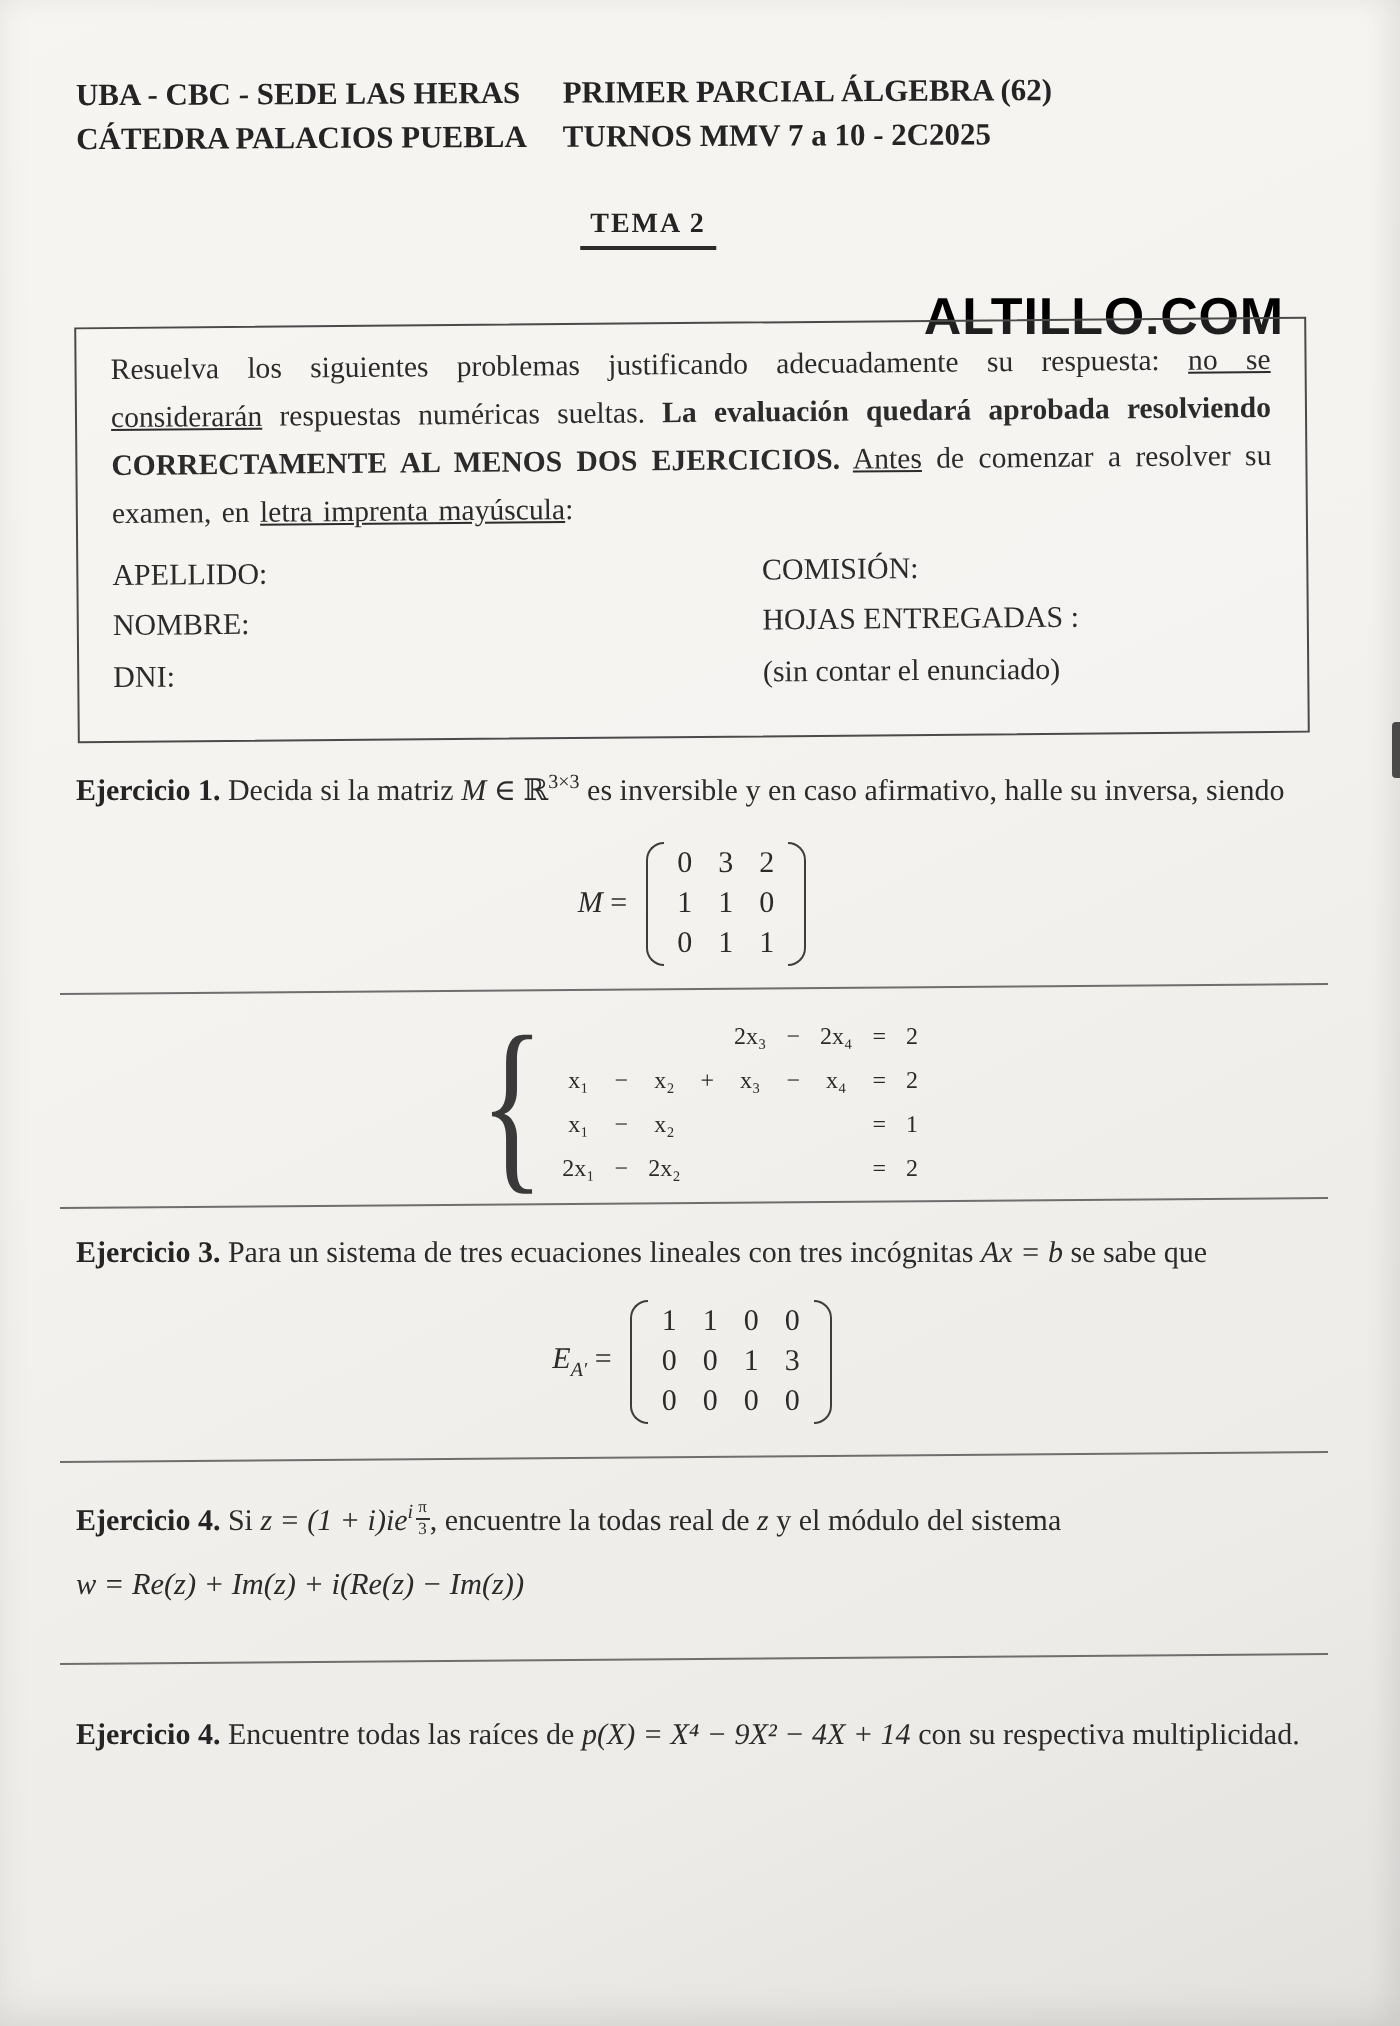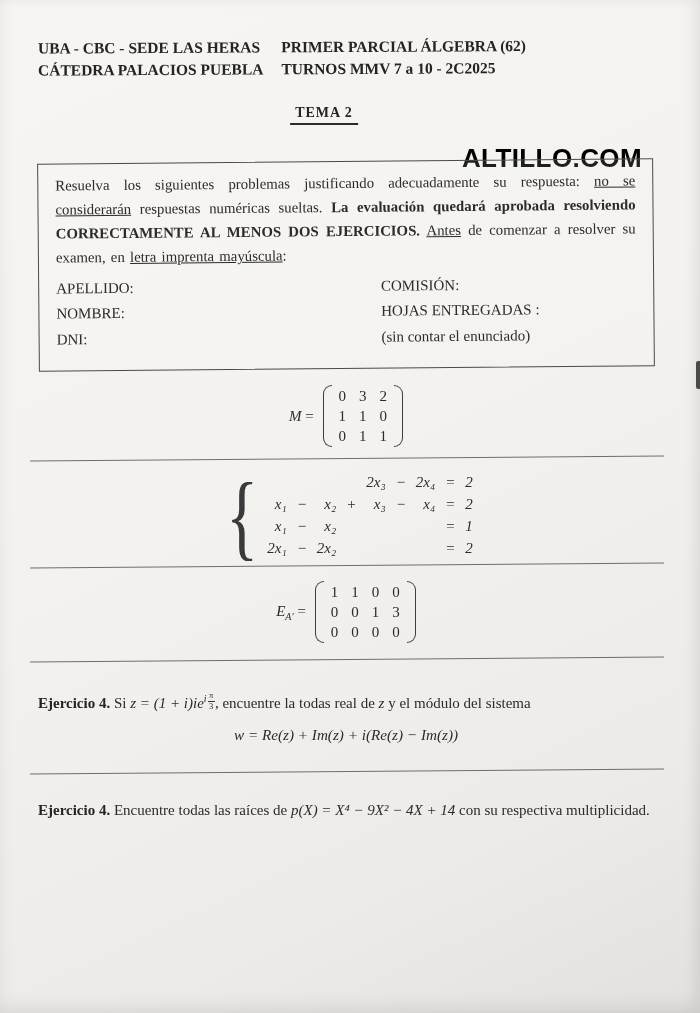--- a/index.html
+++ b/index.html
@@ -41,29 +41,29 @@
   
   .matrix { display: inline-flex; align-items: stretch; }
   .br-l { width: 9px; border: 1.6px solid #3d3d3d; border-right: none; border-radius: 11px 0 0 11px; margin: 1px 0; }
   .br-r { width: 9px; border: 1.6px solid #3d3d3d; border-left: none; border-radius: 0 11px 11px 0; margin: 1px 0; }
   .mgrid { display: grid; column-gap: 13px; row-gap: 0; padding: 2px 7px; text-align: center; font-size: 15px; line-height: 20px; }
   .cols3 { grid-template-columns: repeat(3, auto); }
   .cols4 { grid-template-columns: repeat(4, auto); }
   
   .system-wrap { display: flex; justify-content: center; align-items: center; margin: 8px 0 6px; }
   .brace { font-size: 96px; font-weight: 300; color: #3a3a3a; line-height: .85; transform: scaleX(.7); margin-right: 2px; font-family: "Liberation Serif", serif; }
-  .sysgrid { display: grid; grid-template-columns: repeat(9, auto); column-gap: 10px; row-gap: 1px; font-style: italic; font-size: 15px; line-height: 21px; text-align: right; }
+  .sysgrid { display: grid; grid-template-columns: repeat(9, auto); column-gap: 10px; row-gap: 1px; font-size: 12px; line-height: 21px; text-align: center; }
   
   .sup-frac { display: inline-flex; align-items: flex-start; vertical-align: 6px; font-size: 10px; gap: 1px; }
   .frac { display: inline-flex; flex-direction: column; align-items: center; font-size: 8.5px; line-height: 1.1; font-style: normal; }
   .frac .num { border-bottom: .9px solid #333; padding: 0 1.5px; }
   
   hr.sep { border: none; border-top: 1.2px solid #6e6e6e; margin: 0 -10px 0 -8px; transform: rotate(-0.45deg); }
   .edge-mark { position: absolute; right: 0; top: 361px; width: 4px; height: 28px; background: #2f2f2f; border-radius: 2px 0 0 2px; opacity: .85; }
-  .center-formula { text-align: center; font-style: italic; margin-top: 9px; font-size: 15.2px; }
+  .center-formula { font-style: italic; margin-top: 9px; font-size: 15.2px; }
 </style>
 </head>
 <body>
 
 <div class="page">
 
   <div class="hdr">
     <div class="col">
       <div>UBA - CBC - SEDE LAS HERAS</div>
       <div>CÁTEDRA PALACIOS PUEBLA</div>
@@ -89,20 +89,21 @@
       </div>
       <div class="fcol">
         <div>COMISIÓN:</div>
         <div>HOJAS ENTREGADAS :</div>
         <div>(sin contar el enunciado)</div>
       </div>
     </div>
   </div>
 
   <section class="ej" style="margin-top:15px;">
+    <p><span class="ejl">Ejercicio 1.</span><span> Decida si la matriz </span><i>M</i><span> ∈ ℝ</span><sup class="msup">3×3</sup><span> es inversible y en caso afirmativo, halle su inversa, siendo</span></p>
     <div class="math-center" style="margin:12px 0 10px;">
       <span><i>M</i><span> = </span></span>
       <span class="matrix">
         <span class="br-l"></span>
         <span class="mgrid cols3">
             <span>0</span>
             <span>3</span>
             <span>2</span>
             <span>1</span>
             <span>1</span>
@@ -158,20 +159,21 @@
           <span></span>
           <span>=</span>
           <span>2</span>
         </span>
     </div>
   </section>
 
   <hr class="sep">
 
   <section class="ej" style="margin-top:14px;">
+    <p><span class="ejl">Ejercicio 3.</span><span> Para un sistema de tres ecuaciones lineales con tres incógnitas </span><i>Ax = b</i><span> se sabe que</span></p>
     <div class="math-center" style="margin:11px 0 9px;">
       <span><i>E</i><sub class="msub">A′</sub><span> = </span></span>
       <span class="matrix">
         <span class="br-l"></span>
         <span class="mgrid cols4">
             <span>1</span>
             <span>1</span>
             <span>0</span>
             <span>0</span>
             <span>0</span>
@@ -183,21 +185,21 @@
             <span>0</span>
             <span>0</span>
           </span>
         <span class="br-r"></span>
       </span>
     </div>
   </section>
 
   <hr class="sep" style="margin-top:15px;">
 
-  <section class="ej" style="margin-top:31px;">
+  <section class="ej" style="margin-top:20px;">
     <p><span class="ejl">Ejercicio 4.</span><span> Si </span><i>z = (1 + i)ie</i><span class="sup-frac">
           <i>i</i>
           <span class="frac">
             <span class="num">π</span>
             <span>3</span>
           </span>
         </span><span>, encuentre la todas real de </span><i>z</i><span> y el módulo del sistema</span></p>
     <div class="center-formula">w = Re(z) + Im(z) + i(Re(z) − Im(z))</div>
   </section>
 

